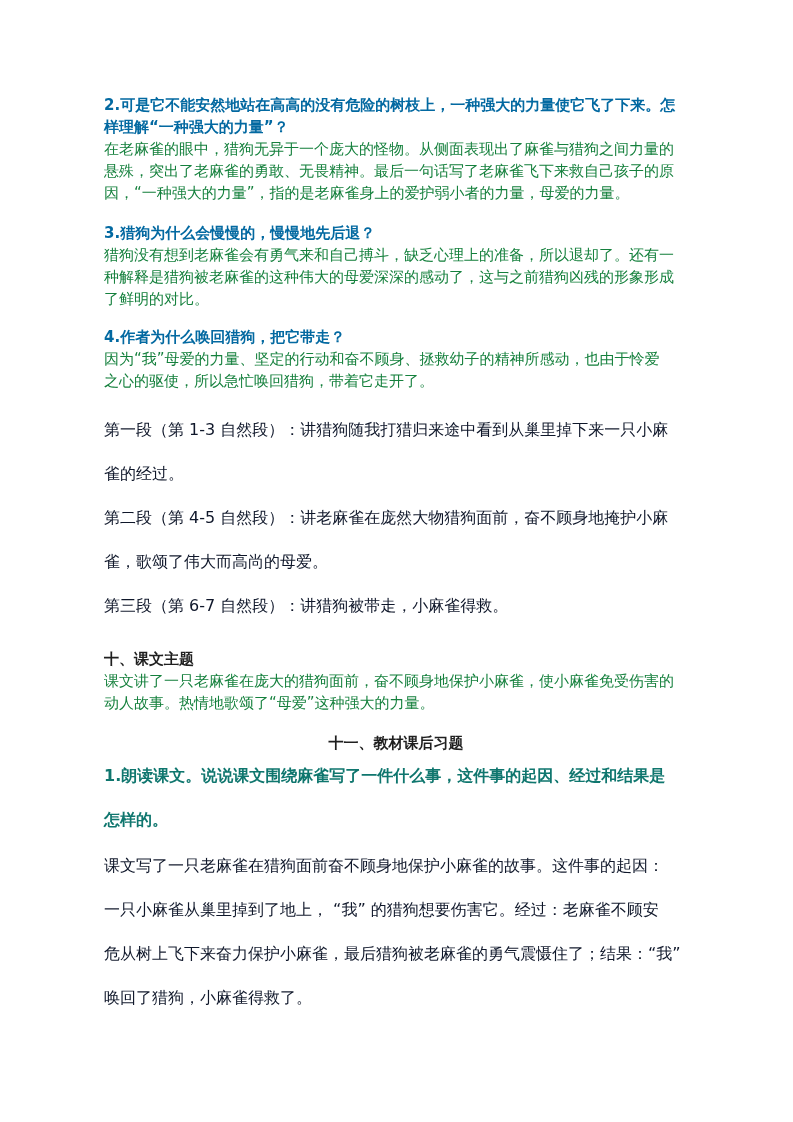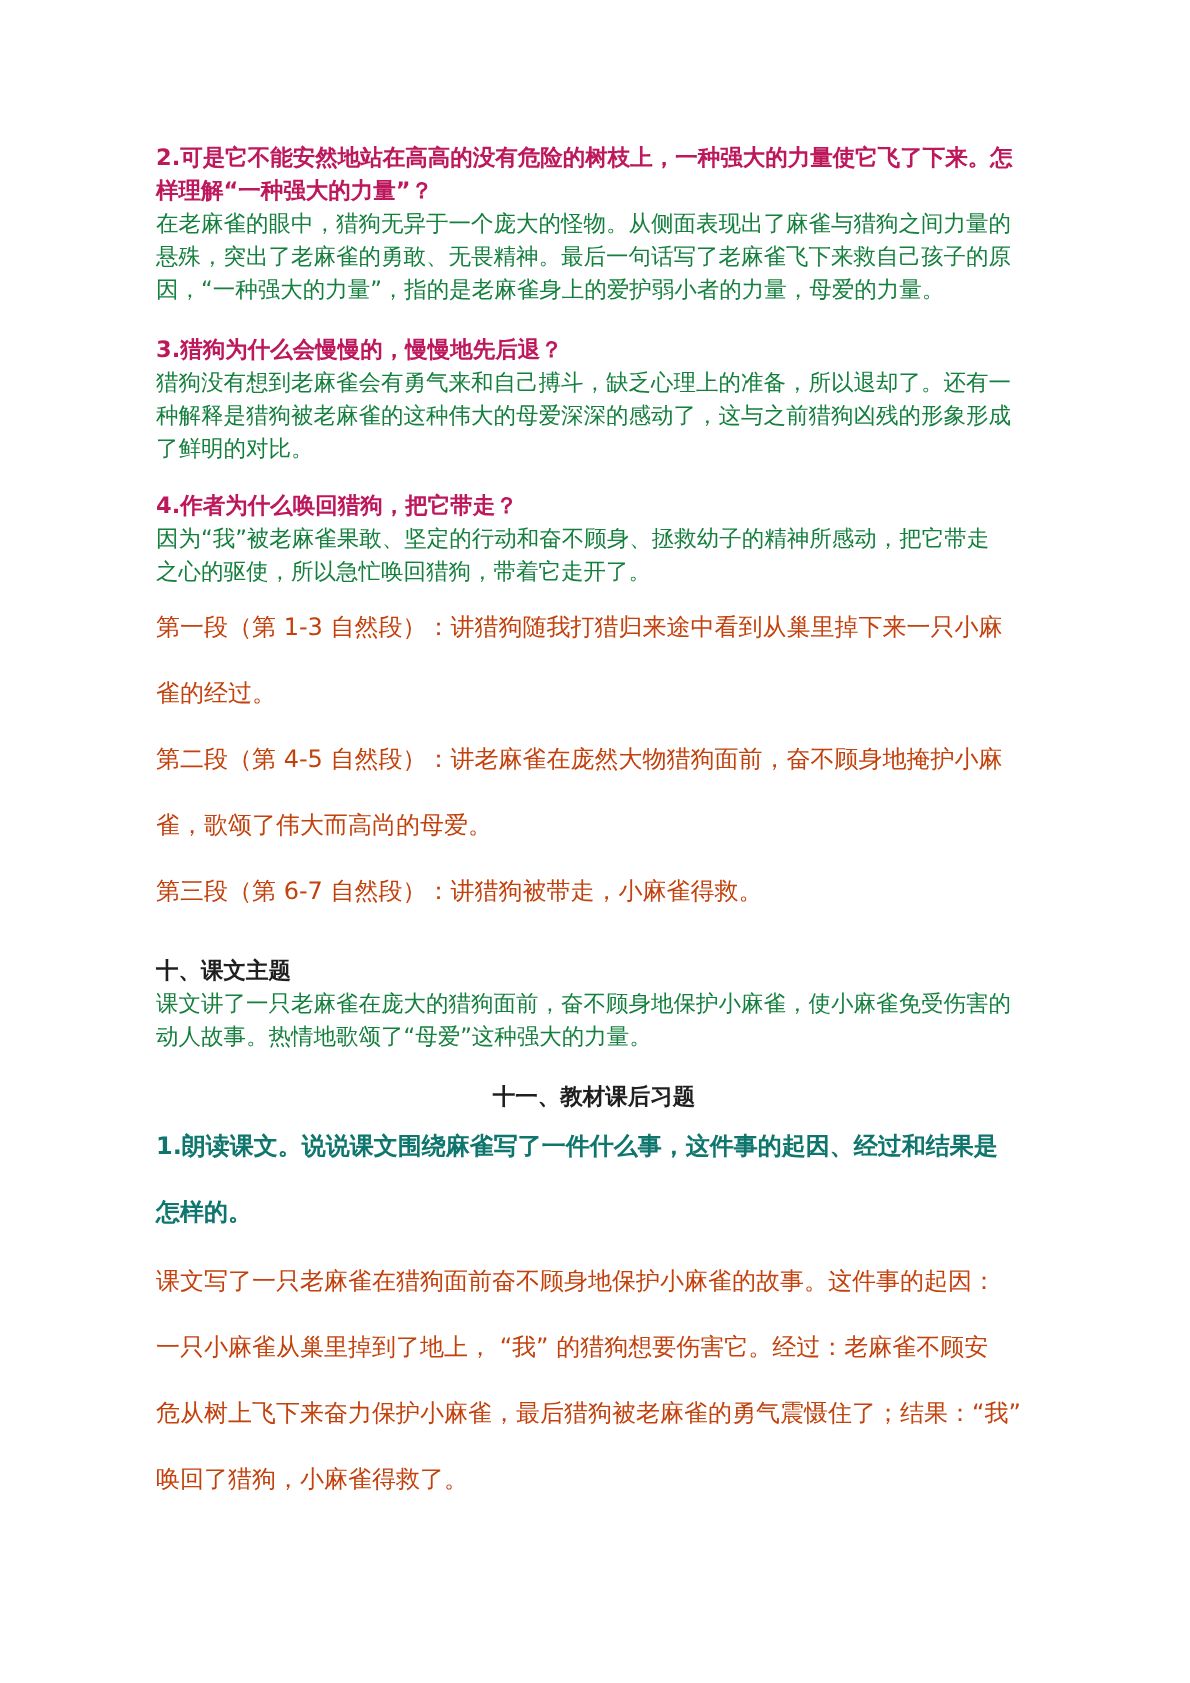--- a/index.html
+++ b/index.html
@@ -25,46 +25,46 @@
   }
   p, h2 {
     margin: 0;
     white-space: pre-line;
   }
   
   .q {
     font-size: 15px;
     line-height: 22px;
     font-weight: bold;
-    color: #be185d;
+    color: #0369a1;
   }
   .a {
     font-size: 15px;
     line-height: 22px;
     font-weight: normal;
     color: #15803d;
   }
   .qa-block-2 { margin-bottom: 18px; }
   .qa-block-3 { margin-bottom: 16px; }
-  .qa-block-4 { margin-bottom: 4px; }
+  .qa-block-4 { margin-bottom: 16px; }
   
   .sec-heading {
     font-size: 15px;
     line-height: 22px;
     font-weight: bold;
     color: #1f1f1f;
   }
   .mt14 { margin-top: 14px; }
   .mt6  { margin-top: 20px; }
   .mt18 { margin-top: 18px; text-align: center; }
   
   .seg {
     font-size: 16px;
     line-height: 44px;
-    color: #c2410c;
+    color: #0f172a;
   }
   
   .ex-q {
     font-size: 16px;
     line-height: 44px;
     font-weight: bold;
     color: #0f766e;
   }
   .ex-a {
     margin-top: 2px;
@@ -86,21 +86,21 @@
 
     <section class="qa-block-3">
       <p class="q">3.猎狗为什么会慢慢的，慢慢地先后退？</p>
       <p class="a">猎狗没有想到老麻雀会有勇气来和自己搏斗，缺乏心理上的准备，所以退却了。还有一
 种解释是猎狗被老麻雀的这种伟大的母爱深深的感动了，这与之前猎狗凶残的形象形成
 了鲜明的对比。</p>
     </section>
 
     <section class="qa-block-4">
       <p class="q">4.作者为什么唤回猎狗，把它带走？</p>
-      <p class="a">因为“我”被老麻雀果敢、坚定的行动和奋不顾身、拯救幼子的精神所感动，把它带走
+      <p class="a">因为“我”母爱的力量、坚定的行动和奋不顾身、拯救幼子的精神所感动，也由于怜爱
 之心的驱使，所以急忙唤回猎狗，带着它走开了。</p>
     </section>
 
     <section>
       <p class="seg">第一段（第 1-3 自然段）：讲猎狗随我打猎归来途中看到从巢里掉下来一只小麻
 雀的经过。</p>
       <p class="seg">第二段（第 4-5 自然段）：讲老麻雀在庞然大物猎狗面前，奋不顾身地掩护小麻
 雀，歌颂了伟大而高尚的母爱。</p>
       <p class="seg">第三段（第 6-7 自然段）：讲猎狗被带走，小麻雀得救。</p>
     </section>

